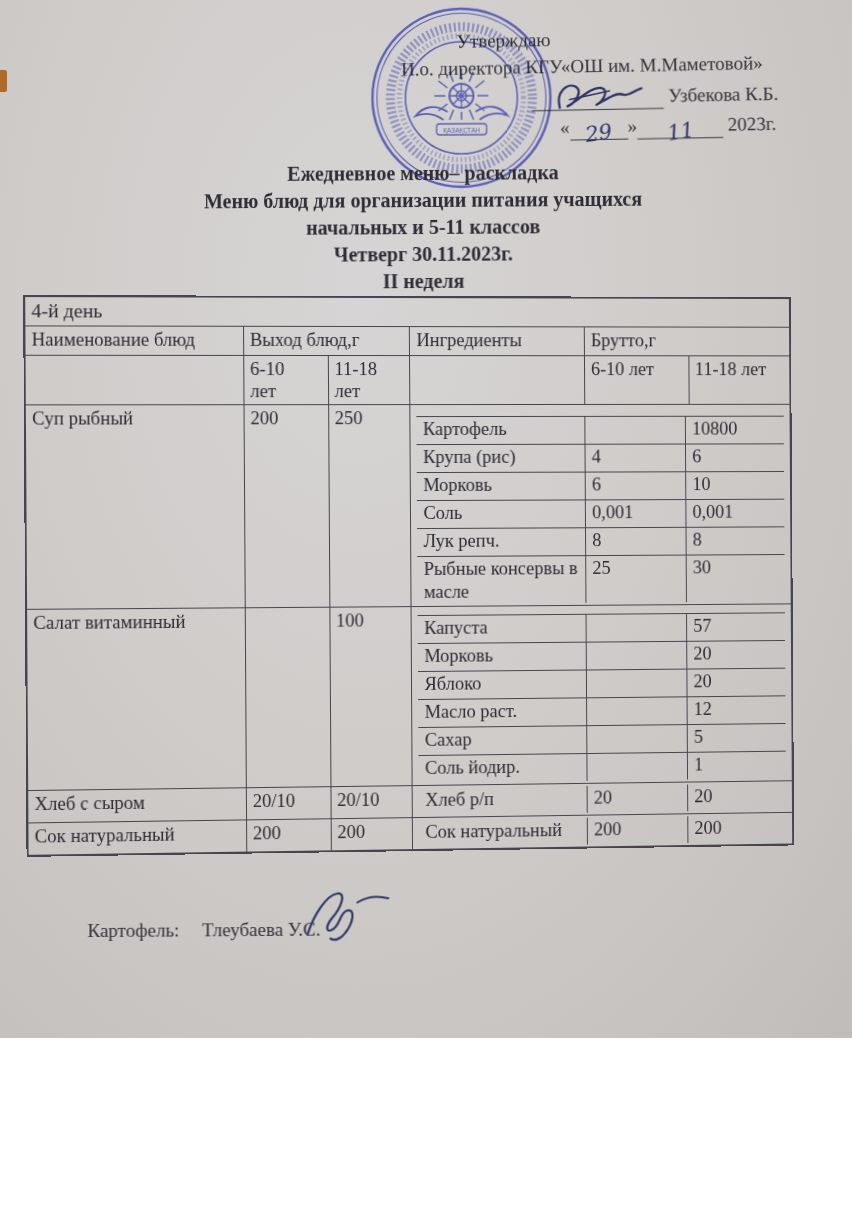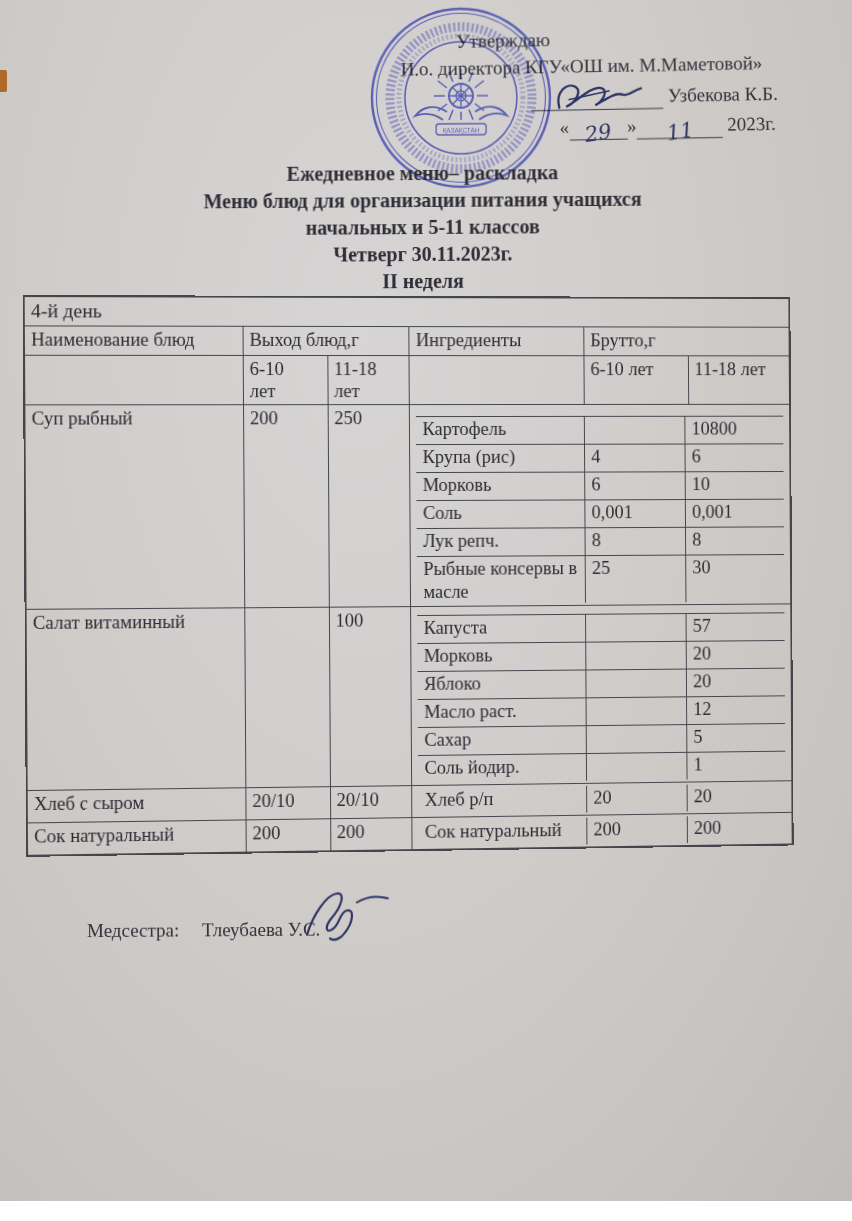--- a/index.html
+++ b/index.html
@@ -1,18 +1,18 @@
 <!DOCTYPE html>
 <html><head>
 <meta charset="utf-8">
 <style>
   html,body{margin:0;padding:0;}
   .photo{
     position:relative;
-    width:852px;height:1201px;
+    width:852px;height:1038px;
     overflow:hidden;
     background:radial-gradient(ellipse at 42% 28%, #d7d4d5 0%, #cfccca 45%, #c6c3c1 80%, #bfbcba 100%);
     font-family:"Liberation Serif","DejaVu Serif",serif;
     color:#33323a;
   }
   
   .edge-strip{position:absolute;left:0;top:0;width:8px;height:182px;
     background:linear-gradient(#37222a 0%, #241a1e 35%, #181316 40%, #b4order 0),linear-gradient(#3a232a 0%, #241a1e 38%, #171215 40%, #1a1518 100%);}
   .edge-orange{position:absolute;left:0;top:70px;width:7px;height:22px;background:#b06a28;border-radius:0 2px 2px 0;}
   .paper{position:absolute;inset:0;transform:rotate(-0.35deg);}
@@ -282,21 +282,21 @@
                     <td>200</td>
                   </tr>
                 </tbody>
               </table>
             </td>
           </tr>
         </tbody>
     </table>
 
     <div class="footer">
-      <span>Медсестра:</span>
+      <span>Картофель:</span>
       <span class="name">Тлеубаева У.С.</span>
     </div>
     <svg class="footer-sig" width="100" height="62" viewBox="0 0 100 62">
       <path d="M12 48 C18 28 32 8 42 7 C52 6 45 22 37 31 C31 38 29 47 37 43 C45 39 44 26 52 24 C60 22 58 36 50 46 C46 52 39 55 35 52" fill="none" stroke="#2e3566" stroke-width="2.2" stroke-linecap="round"></path>
       <path d="M62 16 C72 10 82 9 93 12" fill="none" stroke="#2e3566" stroke-width="2" stroke-linecap="round"></path>
     </svg>
 
   </div>
 </div>
 

